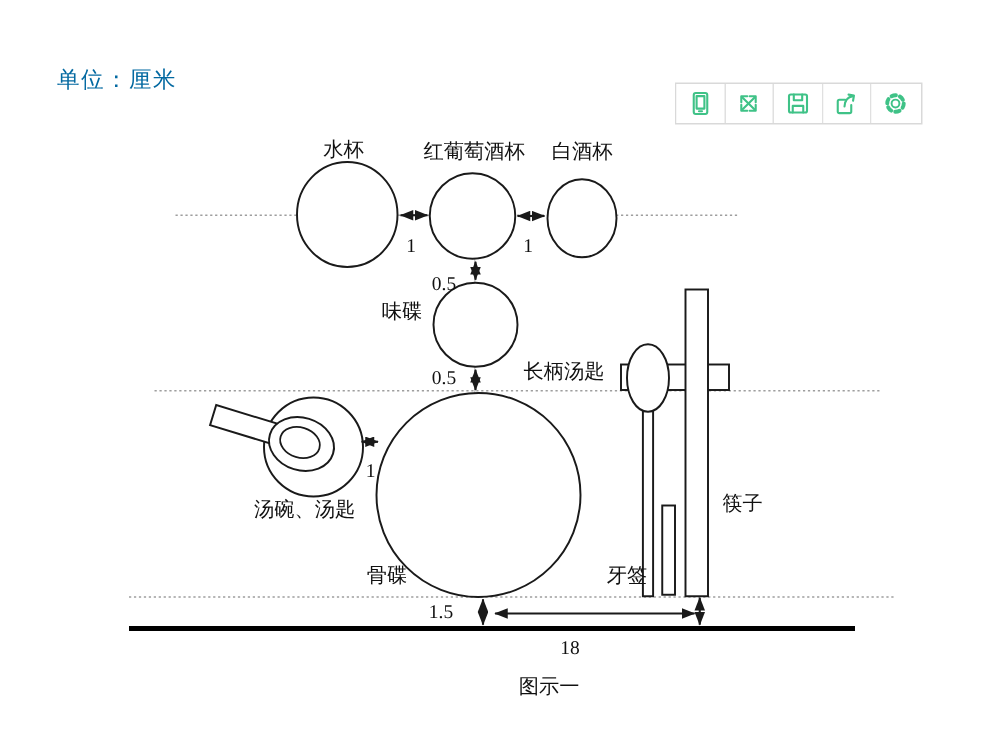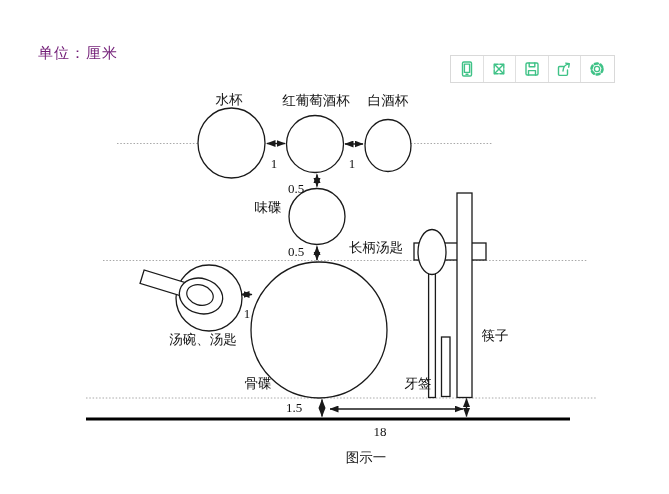--- a/index.html
+++ b/index.html
@@ -1,18 +1,18 @@
 <!DOCTYPE html>
 <html><head>
 <meta charset="utf-8">
 <style>
   html,body{margin:0;padding:0;background:#fff;}
   .canvas{position:relative;width:669px;height:494px;background:#ffffff;overflow:hidden;
           font-family:"Liberation Sans","DejaVu Sans",sans-serif;}
-  .unit-label{position:absolute;left:38px;top:44px;font-size:15px;color:#701a75;letter-spacing:1px;}
+  .unit-label{position:absolute;left:38px;top:44px;font-size:15px;color:#0369a1;letter-spacing:1px;}
   .toolbar{position:absolute;left:450px;top:55px;height:28px;display:flex;align-items:stretch;
            border:1px solid #d9d9d9;background:#fff;box-sizing:border-box;}
   .tb{width:32.5px;display:flex;align-items:center;justify-content:center;background:#fff;
       border:none;border-right:1px solid #e0e0e0;padding:0;margin:0;cursor:pointer;}
   .tb:last-child{border-right:none;}
   .tb svg{display:block;}
   .ic{stroke:#3fc287;fill:none;stroke-width:1.4;stroke-linecap:round;stroke-linejoin:round;}
   .diagram-area{position:absolute;left:0;top:0;width:669px;height:488px;}
   .shape{fill:#ffffff;stroke:#1a1a1a;stroke-width:1.3;}
   .noline{fill:none;stroke:#1a1a1a;stroke-width:1.2;}

